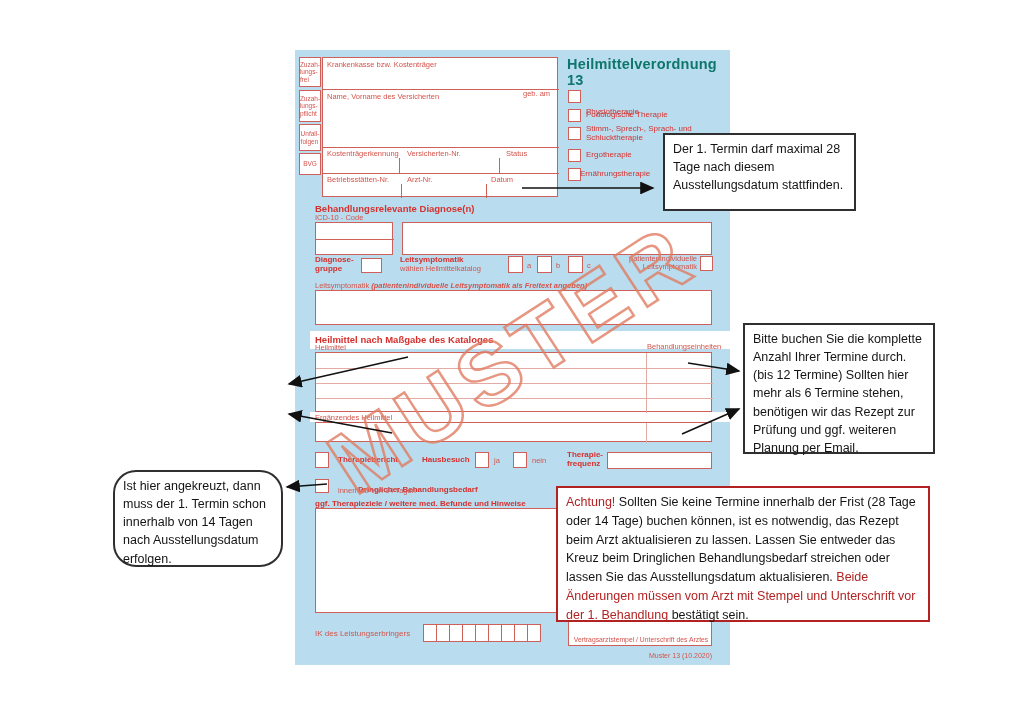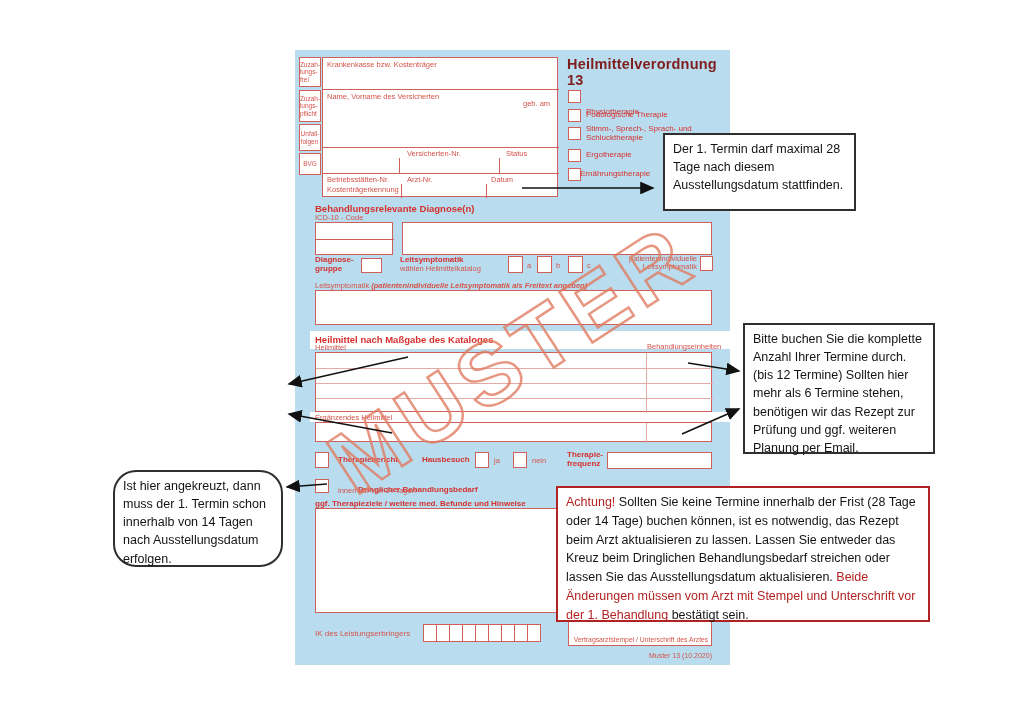--- a/index.html
+++ b/index.html
@@ -5,21 +5,21 @@
   html,body{margin:0;padding:0;background:#fff;}
   .canvas{position:relative;width:1024px;height:726px;background:#ffffff;overflow:hidden;
           font-family:"Liberation Sans", sans-serif;}
   .form{position:absolute;left:295px;top:50px;width:435px;height:615px;background:#b9ddee;}
   .abs{position:absolute;}
   .strip{position:absolute;background:#ffffff;}
   .preline{white-space:pre-line;}                                  
   .tiny{font-size:7.5px;line-height:1.1;color:#d4534b;}
   .small-b{font-size:8px;font-weight:bold;color:#d6302e;line-height:1.12;}
   .sec-title{font-size:9.5px;font-weight:bold;color:#d6302e;}
-  .form-title{font-size:14.5px;font-weight:bold;color:#7f1d1d;letter-spacing:0.2px;}
+  .form-title{font-size:14.5px;font-weight:bold;color:#0f766e;letter-spacing:0.2px;}
 
   
   .field{position:absolute;background:#fff;border:1px solid #cf6059;box-sizing:border-box;}
   .cb{position:absolute;background:#fff;border:1px solid #cf6059;box-sizing:border-box;}
   .hline{position:absolute;background:#cf6059;height:1px;}
   .vline{position:absolute;background:#cf6059;width:1px;}
   .pline{position:absolute;background:#e4aaa4;height:1px;}
 
   .flag{position:absolute;left:4px;width:22px;background:#fff;border:1px solid #cf6059;
         box-sizing:border-box;display:flex;align-items:center;justify-content:center;
@@ -60,23 +60,23 @@
 lungs-
 pflicht</div>
     <div class="flag preline" style="top:74px;height:27px;">Unfall-
 folgen</div>
     <div class="flag" style="top:103px;height:22px;">BVG</div>
 
     <div class="field" style="left:27px;top:7px;width:236px;height:140px;">
       <div class="abs tiny" style="left:4px;top:3px;">Krankenkasse bzw. Kostenträger</div>
       <div class="hline" style="left:0;top:31px;width:236px;"></div>
       <div class="abs tiny" style="left:4px;top:35px;">Name, Vorname des Versicherten</div>
-      <div class="abs tiny" style="left:188px;top:42px;padding-left:12px;">geb. am</div>
+      <div class="abs tiny" style="left:188px;top:32px;padding-left:12px;">geb. am</div>
       <div class="hline" style="left:0;top:89px;width:236px;"></div>
-      <div class="abs tiny" style="left:4px;top:92px;margin-top:36px;">Kostenträgerkennung</div>
+      <div class="abs tiny" style="left:4px;top:92px;">Kostenträgerkennung</div>
       <div class="abs tiny" style="left:84px;top:92px;">Versicherten-Nr.</div>
       <div class="abs tiny" style="left:183px;top:92px;">Status</div>
       <div class="vline" style="left:76px;top:100px;height:15px;"></div>
       <div class="vline" style="left:176px;top:100px;height:15px;"></div>
       <div class="hline" style="left:0;top:115px;width:236px;"></div>
       <div class="abs tiny" style="left:4px;top:118px;">Betriebsstätten-Nr.</div>
       <div class="abs tiny" style="left:84px;top:118px;">Arzt-Nr.</div>
       <div class="abs tiny" style="left:168px;top:118px;">Datum</div>
       <div class="vline" style="left:78px;top:126px;height:14px;"></div>
       <div class="vline" style="left:163px;top:126px;height:14px;"></div>

